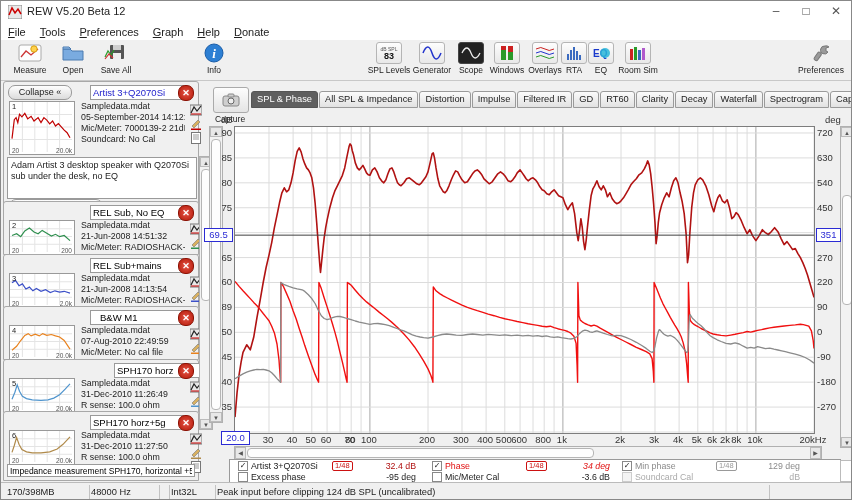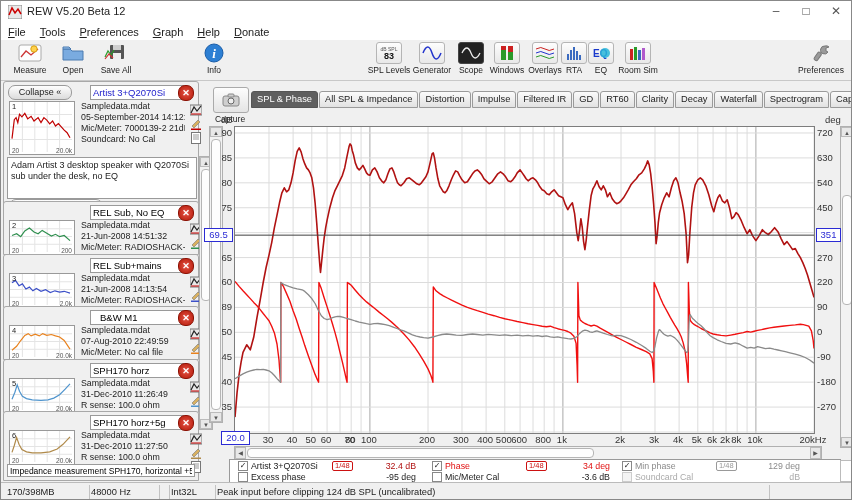--- a/index.html
+++ b/index.html
@@ -352,21 +352,21 @@
               <polyline points="1,9 4,3 7,7 11,2" fill="none" stroke="#222" stroke-width="1.2"></polyline>
               <line x1="1" y1="10" x2="11" y2="10" stroke="#c00"></line>
             </svg></div>
           <div class="micon"><svg width="12" height="12">
               <path d="M2 8 L8 2 L10 4 L4 10 Z" fill="#d8b060" stroke="#777" stroke-width="0.6"></path>
               <line x1="1" y1="11.3" x2="11" y2="11.3" stroke="#e8821e" stroke-width="1.6"></line>
             </svg></div>
         </div>
       </div>
       <div class="abs mpanel" style="left: 2px; top: 278.5px; width: 194px; height: 52px;">
-        <input class="mtitle" value="SPH170 horz" style="top: 3px;">
+        <input class="mtitle" value="SPH170 horz" style="top: 3px; margin-left: 24px;">
         <div class="mclose" style="left: 174px; top: 3px;">✕</div>
         <div class="mthumb" style="top: 18px; width: 64px; height: 33px;"><span class="num">5</span><svg width="62" height="31">
             <line x1="12.4" y1="0" x2="12.4" y2="31" stroke="#e4e4e4"></line>
             <line x1="24.8" y1="0" x2="24.8" y2="31" stroke="#e4e4e4"></line>
             <line x1="37.2" y1="0" x2="37.2" y2="31" stroke="#e4e4e4"></line>
             <line x1="49.6" y1="0" x2="49.6" y2="31" stroke="#e4e4e4"></line>
             <line x1="0" y1="7.75" x2="62" y2="7.75" stroke="#e4e4e4"></line>
             <line x1="0" y1="15.5" x2="62" y2="15.5" stroke="#e4e4e4"></line>
             <line x1="0" y1="23.25" x2="62" y2="23.25" stroke="#e4e4e4"></line>
             <polyline fill="none" stroke="#4f94cd" stroke-width="1.2" points="2.0,20.3 4.9,13.3 7.2,5.8 9.5,12.2 12.4,17.3 16.5,19.6 22.3,20.9 31.0,21.4 38.0,20.9 43.8,19.1 49.6,15.7 55.4,9.9 60.0,4.8"></polyline>
@@ -585,21 +585,21 @@
       <div class="lrow" style="top: 0px;">
         <span class="lgcb" style="left: 8px;">✓</span>
         <span class="lglabel" style="left: 21px; color: rgb(34, 34, 34);">Artist 3+Q2070Si</span>
         <span class="lgbadge" style="left: 102px; color: rgb(204, 17, 17); border-color: rgb(204, 17, 17);">1/48</span>
         <span class="lgval" style="left: 126px; color: rgb(176, 18, 18);">32.4 dB</span>
       </div>
       <div class="lrow" style="top: 0px;">
         <span class="lgcb" style="left: 202px;">✓</span>
         <span class="lglabel" style="left: 215px; color: rgb(224, 16, 16);">Phase</span>
         <span class="lgbadge" style="left: 296px; color: rgb(204, 17, 17); border-color: rgb(204, 17, 17);">1/48</span>
-        <span class="lgval" style="left: 320px; color: rgb(224, 16, 16);">34 deg</span>
+        <span class="lgval" style="left: 320px; color: rgb(224, 16, 16); font-style: italic;">34 deg</span>
       </div>
       <div class="lrow" style="top: 0px;">
         <span class="lgcb" style="left: 392px;">✓</span>
         <span class="lglabel" style="left: 405px; color: rgb(138, 138, 138);">Min phase</span>
         <span class="lgbadge" style="left: 486px; color: rgb(153, 153, 153); border-color: rgb(153, 153, 153);">1/48</span>
         <span class="lgval" style="left: 510px; color: rgb(138, 138, 138);">129 deg</span>
       </div>
       <div class="lrow" style="top: 11px;">
         <span class="lgcb" style="left: 8px;"></span>
         <span class="lglabel" style="left: 21px; color: rgb(34, 34, 34);">Excess phase</span>

